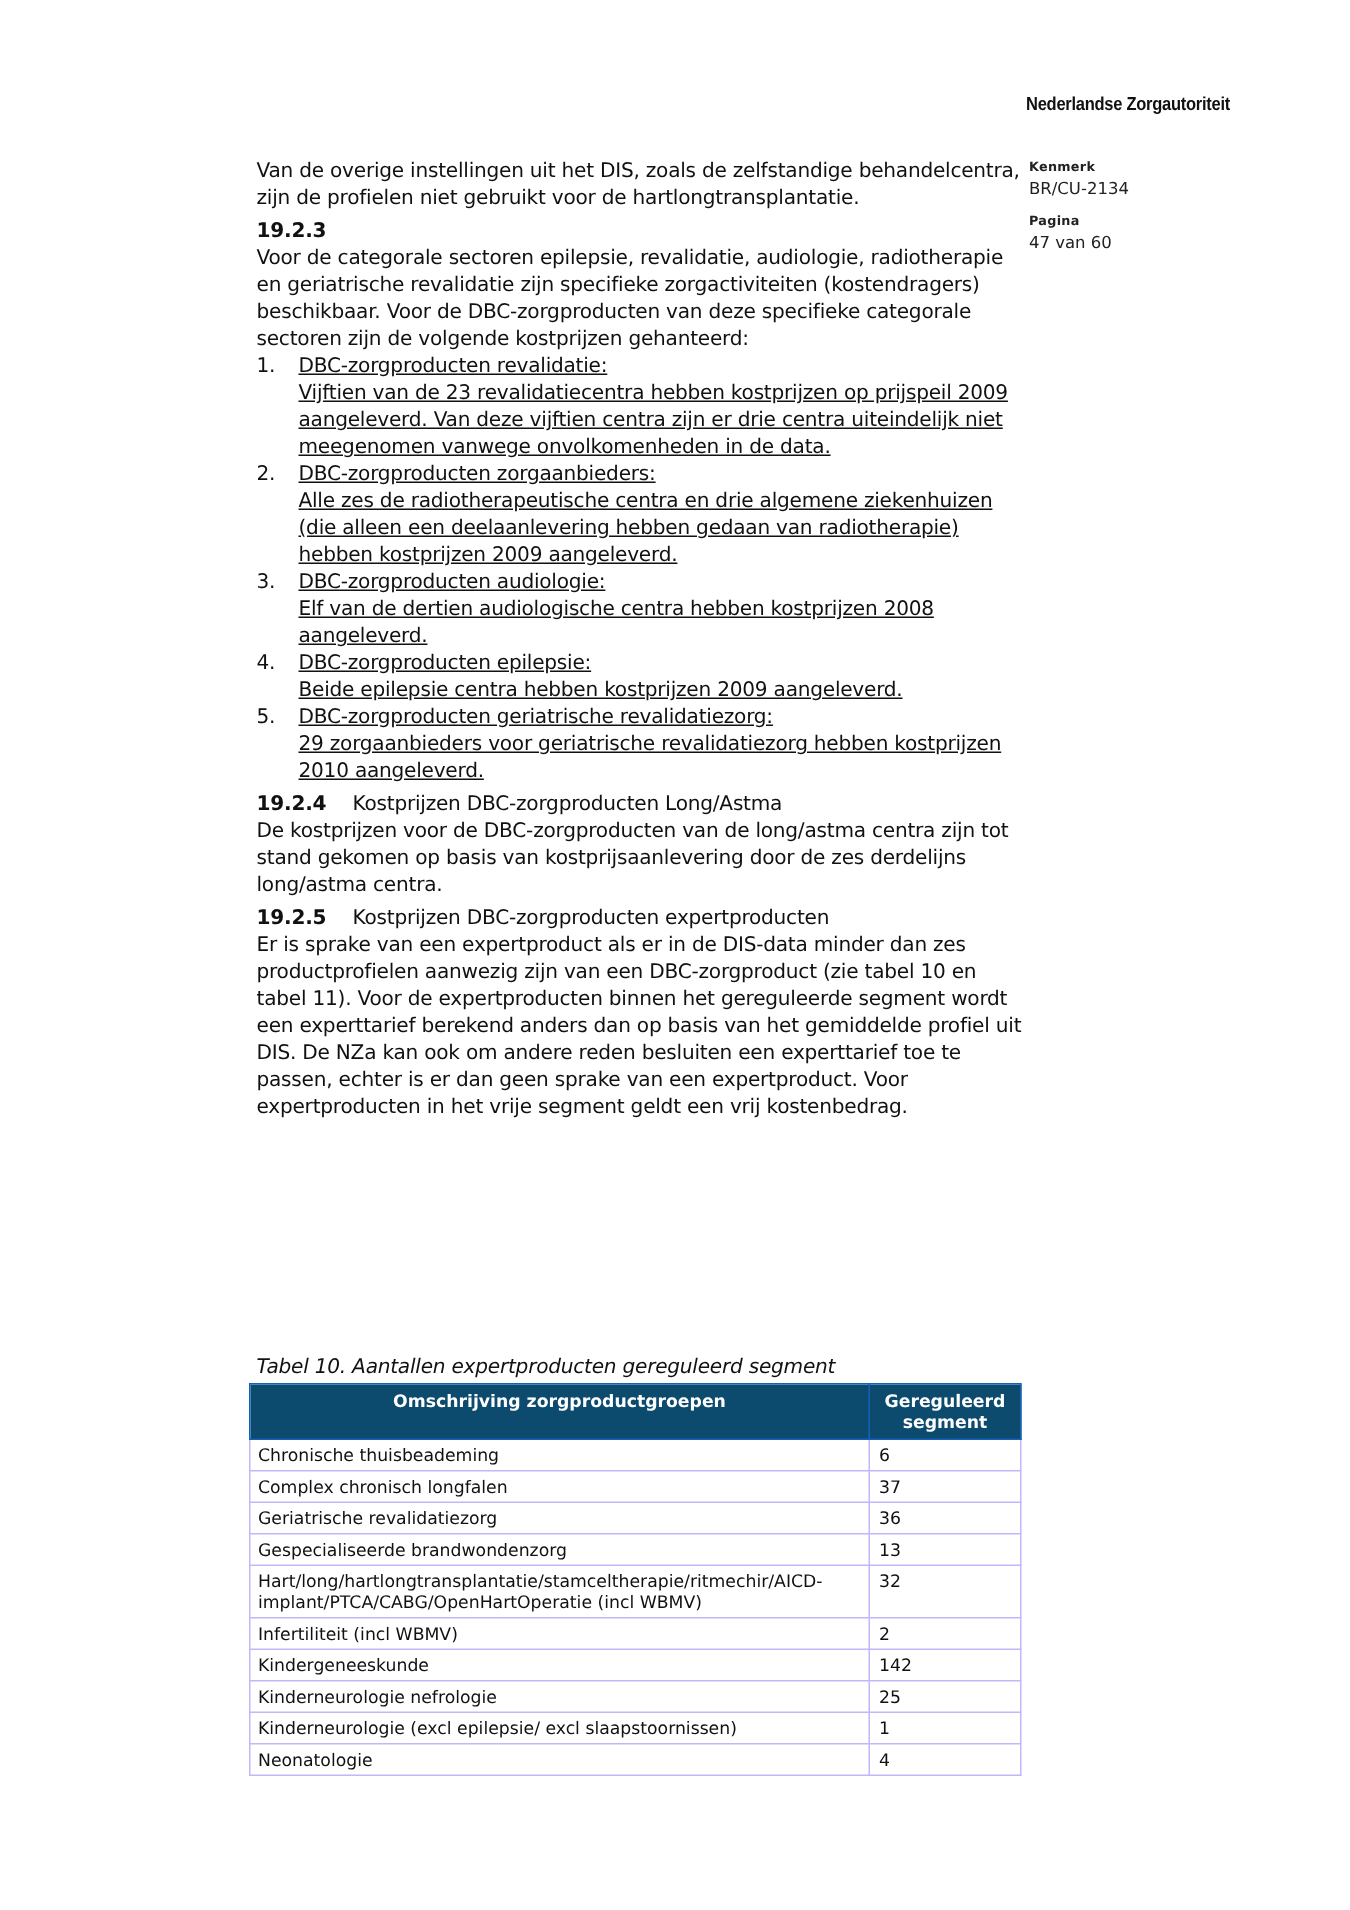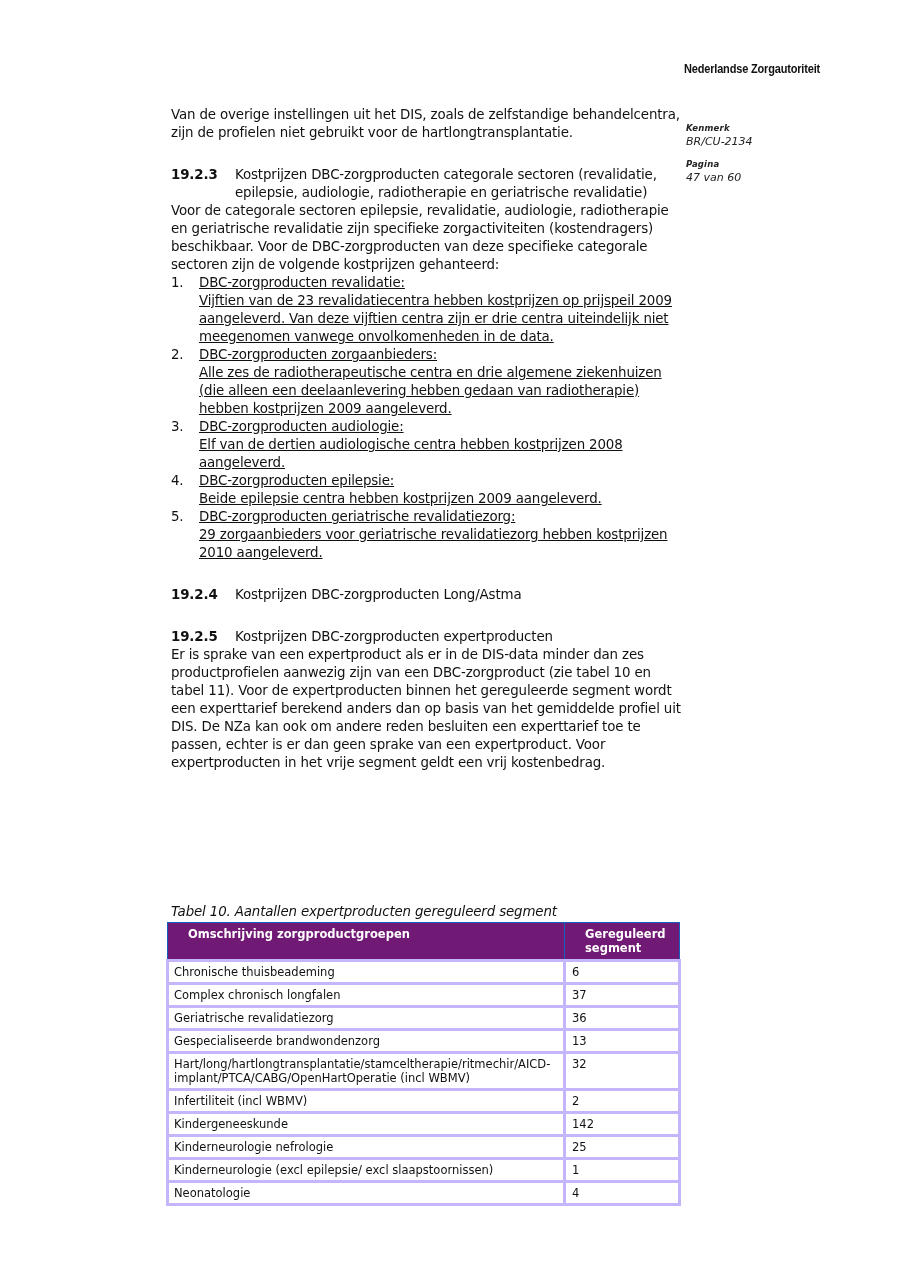--- a/index.html
+++ b/index.html
@@ -1,59 +1,58 @@
 <!DOCTYPE html>
 <html><head>
 <meta charset="utf-8">
 <style>
   html, body { margin:0; padding:0; background:#ffffff; }
   body { width:900px; height:1273px; position:relative; overflow:hidden;
          font-family:"DejaVu Sans", sans-serif; color:#111; }
   .org { position:absolute; left:684px; top:62px; font-family:"Liberation Sans", sans-serif;
          font-weight:bold; font-size:12.5px; letter-spacing:-0.2px; color:#111; transform:scaleX(0.88); transform-origin:left top; }
-  .meta { position:absolute; left:686px; top:122px; font-size:11px; line-height:13px; color:#222;font-style:italic; }
+  .meta { position:absolute; left:686px; top:106px; font-size:11px; line-height:13px; color:#222; }
   .meta .lbl { font-weight:bold; font-size:8.5px; letter-spacing:0.2px; }
   .meta .gap { height:10px; }
   .main { position:absolute; left:171px; top:106px; width:515px; font-size:13.4px; line-height:18px; letter-spacing:-0.15px; }
   .main p { margin:0; }
-  .sec { margin-top:24px; display:flex; }
+  .sec { margin-top:4px; display:flex; }
   .sec .num { font-weight:bold; width:64px; flex:none; }
   .sec .title { flex:1; }
   ol.items { margin:0; padding:0; list-style:none; }
   ol.items li { display:flex; }
   ol.items li .n { width:28px; flex:none; }
   ol.items li .b { flex:1;text-decoration:underline; }
   .caption { position:absolute; left:171px; top:904px; font-size:13.4px; letter-spacing:-0.15px;font-style:italic; }
   table.t { position:absolute; left:166px; top:922px; width:515px; border-collapse:collapse;
             font-size:11.5px; line-height:14px; }
-  table.t th { background:#701a75; color:#fff; font-weight:bold; text-align:left; vertical-align:top;
-               padding:4px 6px 4px 20px; border:1px solid #1560bd; }
+  table.t th { background:#0c4a6e; color:#fff; font-weight:bold; text-align:center; vertical-align:top;
+               padding:4px 6px 4px 6px; border:1px solid #1560bd; }
   table.t th.c2 { width:88px; }
-  table.t td { border:3px solid #c4b5fd; padding:3px 5px 3px 5px; vertical-align:top; height:14px; }
+  table.t td { border:1px solid #c4b5fd; padding:3px 5px 3px 5px; vertical-align:top; height:14px; }
   table.t td.v { padding-left:6px; }
 </style>
 </head>
 <body>
 
 <div class="org">Nederlandse Zorgautoriteit</div>
 
 <div class="meta">
   <div class="lbl">Kenmerk</div>
   <div>BR/CU-2134</div>
   <div class="gap"></div>
   <div class="lbl">Pagina</div>
   <div>47 van 60</div>
 </div>
 
 <div class="main">
   <p>Van de overige instellingen uit het DIS, zoals de zelfstandige behandelcentra, zijn de profielen niet gebruikt voor de hartlongtransplantatie.</p>
 
   <div class="sec">
     <span class="num">19.2.3</span>
-    <span class="title">Kostprijzen DBC-zorgproducten categorale sectoren (revalidatie, epilepsie, audiologie, radiotherapie en geriatrische revalidatie)</span>
   </div>
   <p>Voor de categorale sectoren epilepsie, revalidatie, audiologie, radiotherapie en geriatrische revalidatie zijn specifieke zorgactiviteiten (kostendragers) beschikbaar. Voor de DBC-zorgproducten van deze specifieke categorale sectoren zijn de volgende kostprijzen gehanteerd:</p>
   <ol class="items">
     <li>
       <span class="n">1.</span>
       <span class="b"><span>DBC-zorgproducten revalidatie:</span><br><span>Vijftien van de 23 revalidatiecentra hebben kostprijzen op prijspeil 2009 aangeleverd. Van deze vijftien centra zijn er drie centra uiteindelijk niet meegenomen vanwege onvolkomenheden in de data.</span></span>
     </li>
     <li>
       <span class="n">2.</span>
       <span class="b"><span>DBC-zorgproducten zorgaanbieders:</span><br><span>Alle zes de radiotherapeutische centra en drie algemene ziekenhuizen (die alleen een deelaanlevering hebben gedaan van radiotherapie) hebben kostprijzen 2009 aangeleverd.</span></span>
@@ -69,20 +68,21 @@
     <li>
       <span class="n">5.</span>
       <span class="b"><span>DBC-zorgproducten geriatrische revalidatiezorg:</span><br><span>29 zorgaanbieders voor geriatrische revalidatiezorg hebben kostprijzen 2010 aangeleverd.</span></span>
     </li>
   </ol>
 
   <div class="sec">
     <span class="num">19.2.4</span>
     <span class="title">Kostprijzen DBC-zorgproducten Long/Astma</span>
   </div>
+  <p>De kostprijzen voor de DBC-zorgproducten van de long/astma centra zijn tot stand gekomen op basis van kostprijsaanlevering door de zes derdelijns long/astma centra.</p>
 
   <div class="sec">
     <span class="num">19.2.5</span>
     <span class="title">Kostprijzen DBC-zorgproducten expertproducten</span>
   </div>
   <p>Er is sprake van een expertproduct als er in de DIS-data minder dan zes productprofielen aanwezig zijn van een DBC-zorgproduct (zie tabel 10 en tabel 11). Voor de expertproducten binnen het gereguleerde segment wordt een experttarief berekend anders dan op basis van het gemiddelde profiel uit DIS. De NZa kan ook om andere reden besluiten een experttarief toe te passen, echter is er dan geen sprake van een expertproduct. Voor expertproducten in het vrije segment geldt een vrij kostenbedrag.</p>
 </div>
 
 <div class="caption">Tabel 10. Aantallen expertproducten gereguleerd segment</div>
 

